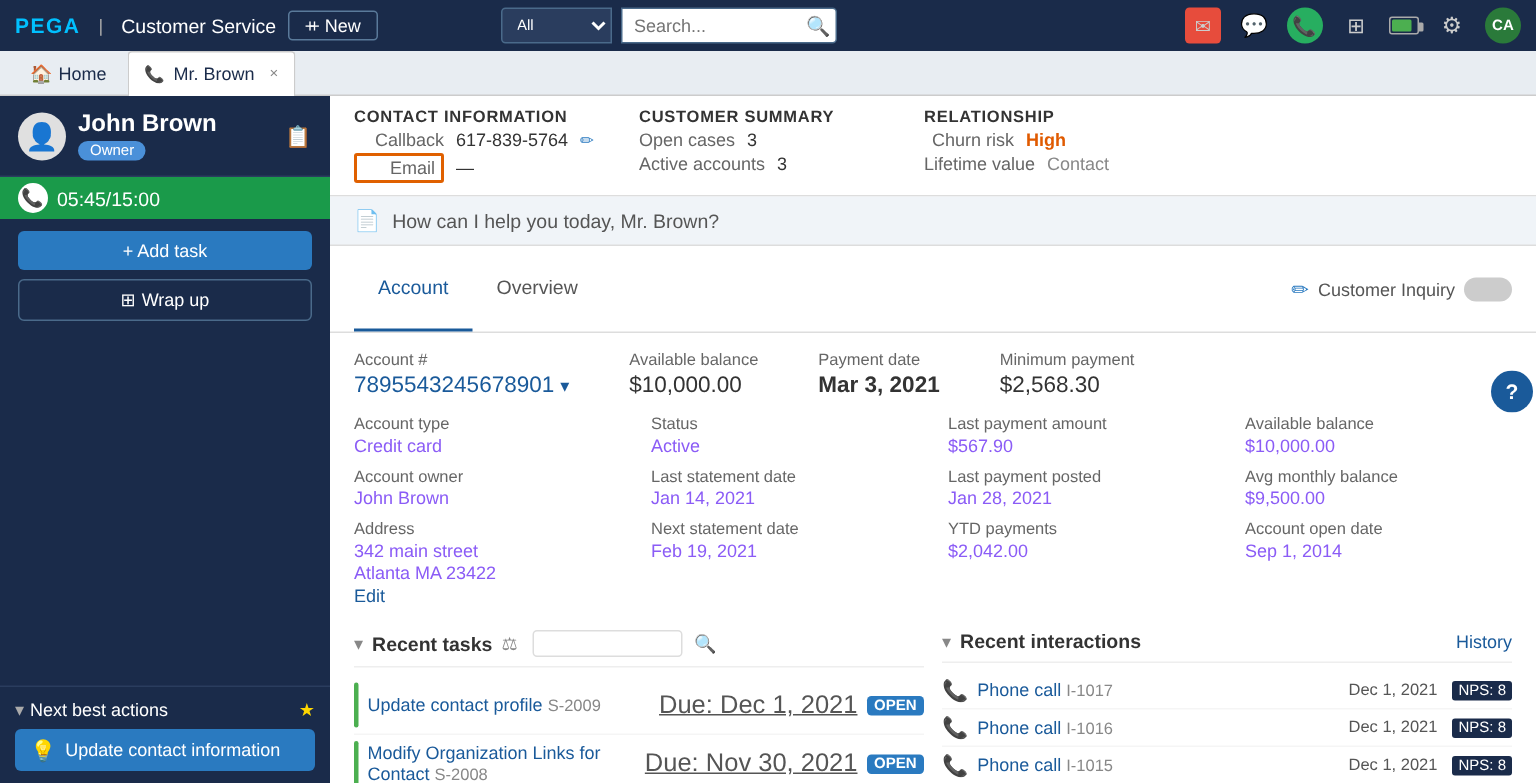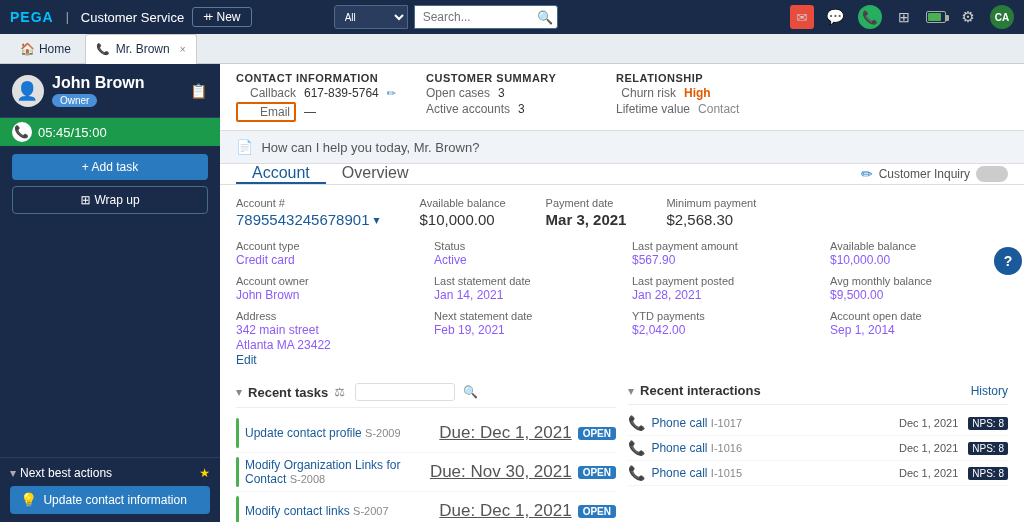--- a/index.html
+++ b/index.html
@@ -70,21 +70,21 @@
     .rel-high { color: #e05a00; font-weight: bold; }
     .rel-platinum { color: #888; }
 
     
     .greeting-bar { background: #f0f4f8; padding: 8px 16px; border-bottom: 1px solid #ddd; display: flex; align-items: center; gap: 8px; }
     .greeting-icon { color: #888; font-size: 14px; }
     .greeting-text { color: #555; font-size: 13px; }
 
     
     .content-tabs { background: #fff; display: flex; align-items: center; padding: 0 16px; border-bottom: 1px solid #ddd; }
-    .content-tab { padding: 0 16px; font-size: 16px; cursor: pointer; color: #555; border-bottom: 2px solid transparent; }
+    .content-tab { padding: 20px 16px; font-size: 13px; cursor: pointer; color: #555; border-bottom: 2px solid transparent; }
     .content-tab.active { color: #1a5a9a; border-bottom: 2px solid #1a5a9a; font-weight: 500; }
     .customer-inquiry-toggle { margin-left: auto; display: flex; align-items: center; gap: 6px; font-size: 12px; color: #555; }
     .toggle-switch { width: 32px; height: 16px; background: #ccc; border-radius: 8px; position: relative; cursor: pointer; }
     .edit-icon-btn { color: #2a7ac0; font-size: 14px; cursor: pointer; margin-left: 8px; }
 
     
     .account-content { flex: 1; overflow-y: auto; padding: 12px 16px; background: #fff; }
     .account-header-row { display: flex; gap: 40px; margin-bottom: 12px; }
     .account-field { display: flex; flex-direction: column; gap: 2px; }
     .account-field-label { font-size: 11px; color: #666; }

